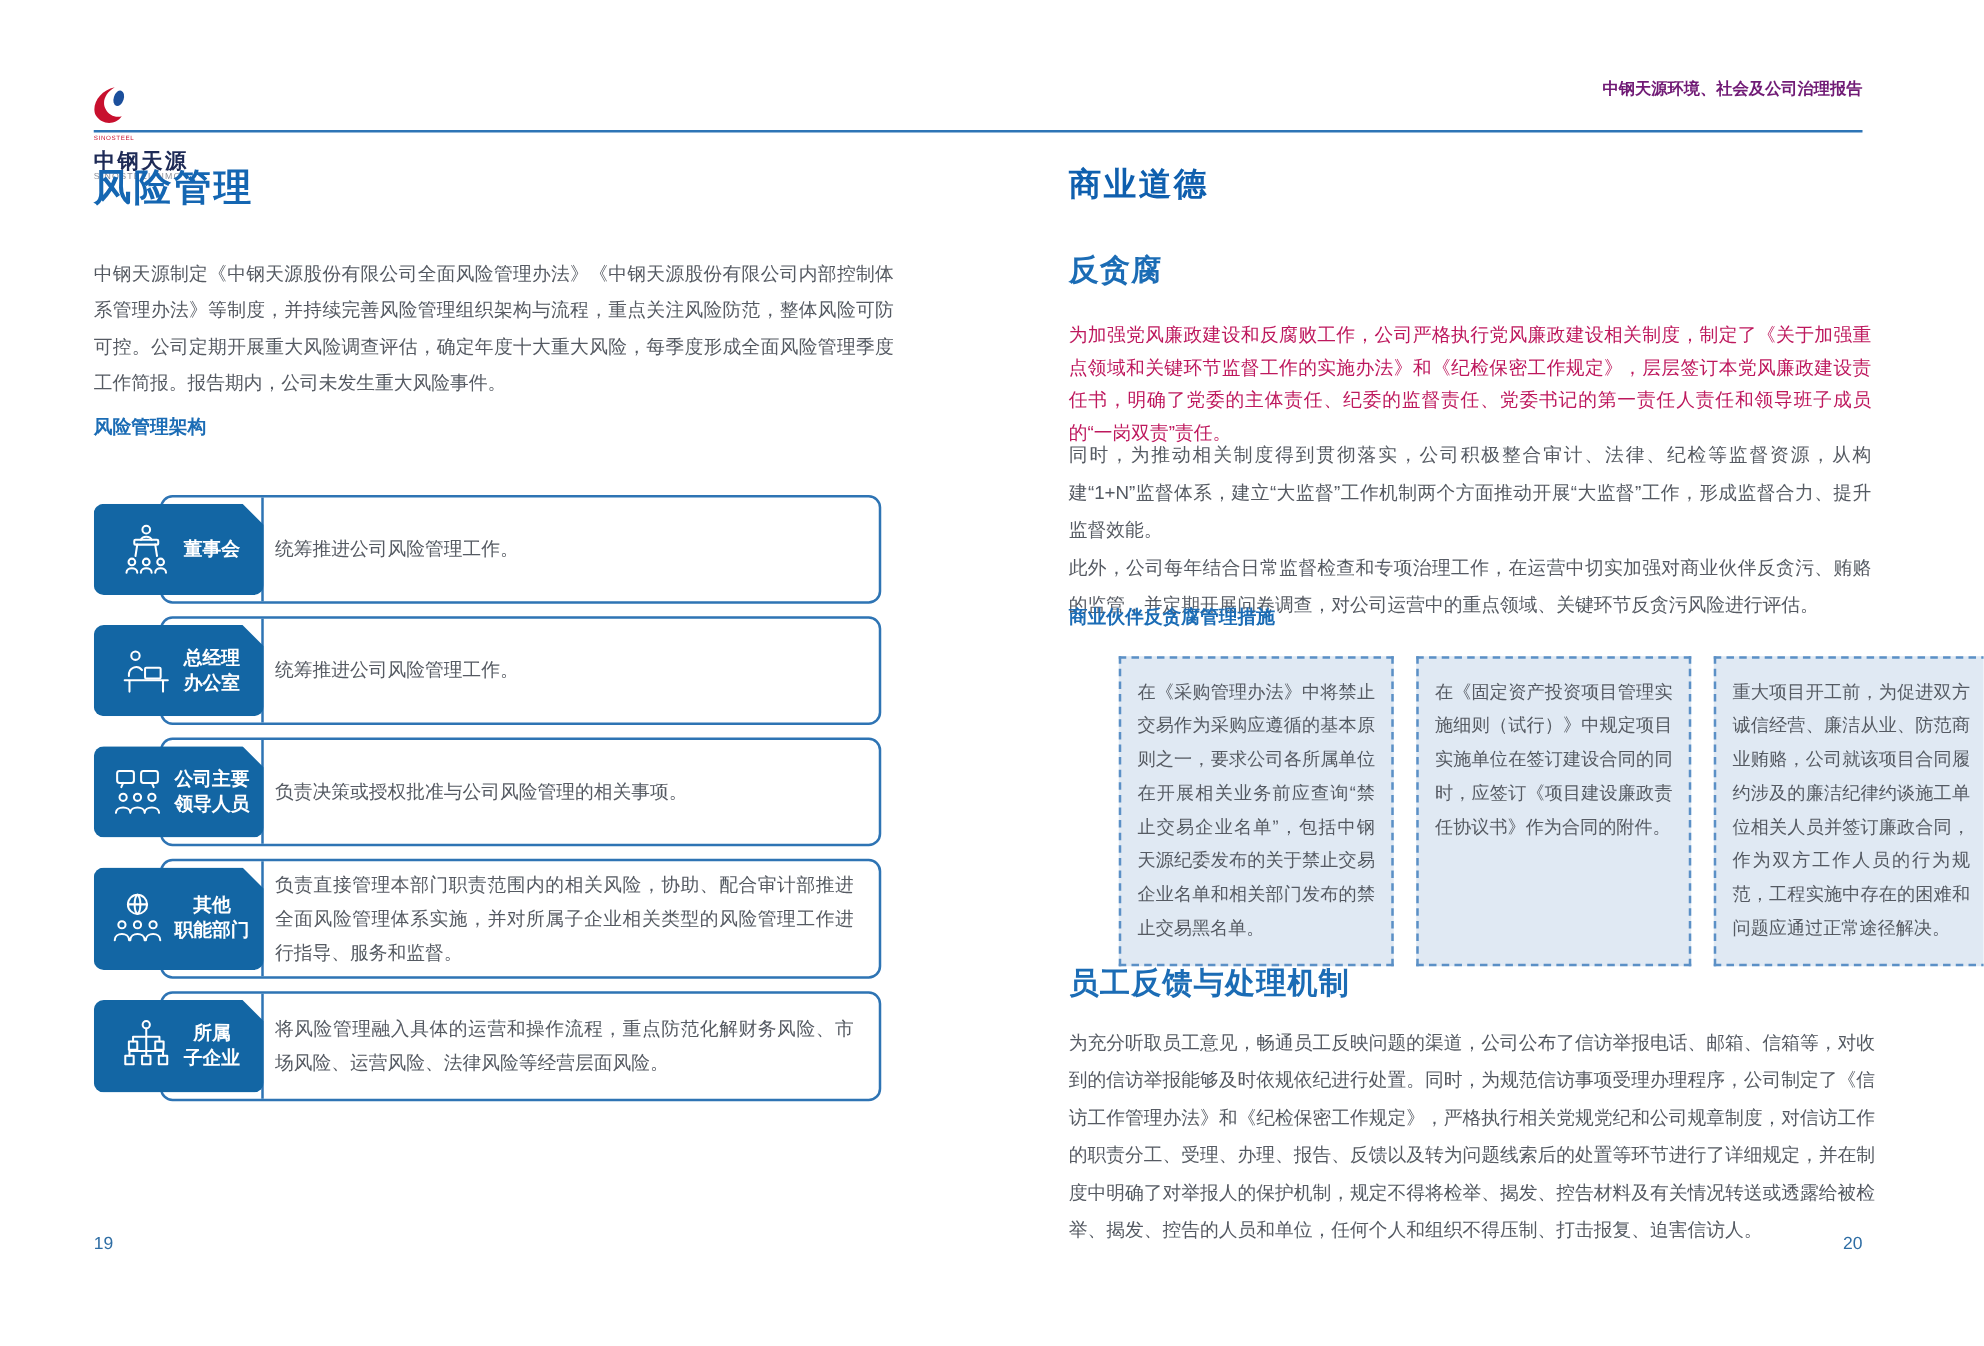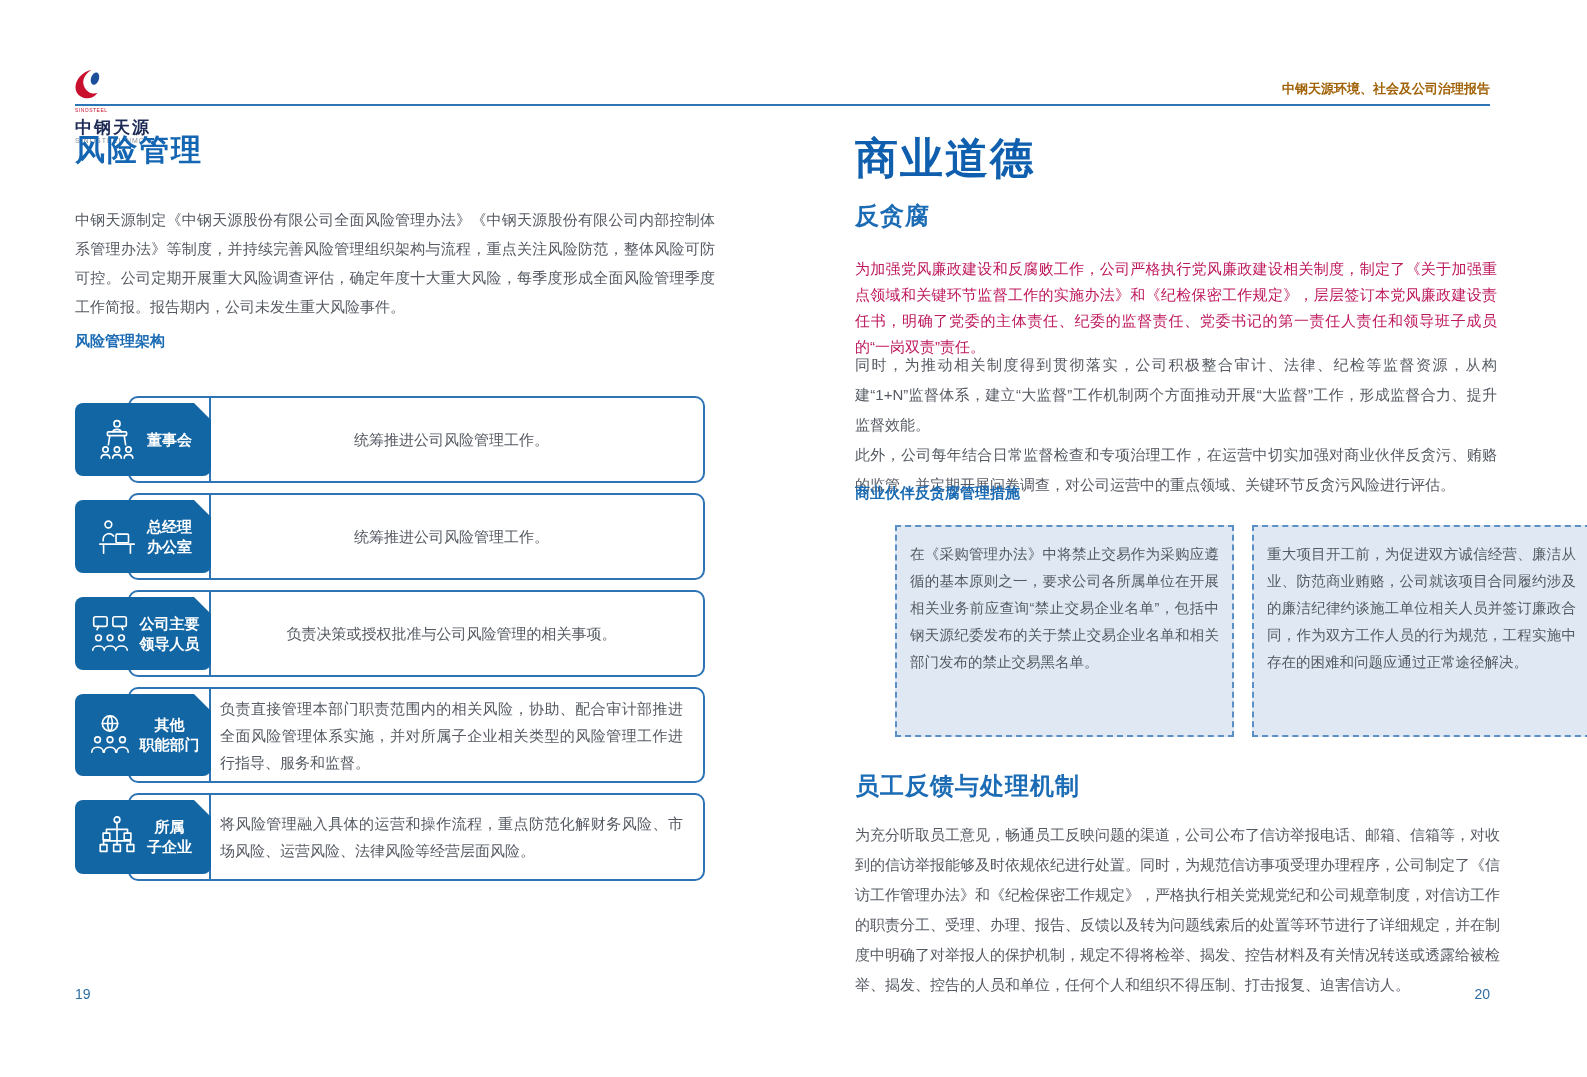--- a/index.html
+++ b/index.html
@@ -6,41 +6,41 @@
   html,body { background:#fff; }
   body { font-family:"Liberation Sans", sans-serif; }
   .page { position:relative; width:1587px; height:1077px; background:#ffffff; overflow:hidden; }
 
   
   .logo { position:absolute; left:75px; top:68px; display:flex; align-items:flex-start; gap:6px;flex-direction:column; }
   .logo-mark { width:32px; height:34px; }
   .logo-text-cn { font-size:17px; font-weight:bold; color:#1d2a56; letter-spacing:2px; line-height:18px; }
   .logo-text-en { font-size:7px; color:#8a8f99; letter-spacing:1px; }
   .logo-sub { font-size:5px; color:#c8102e; letter-spacing:.5px; margin-top:1px; }
-  .report-title { position:absolute; right:97px; top:80px; font-size:13px; font-weight:bold; color:#a16207; }
+  .report-title { position:absolute; right:97px; top:62px; font-size:13px; font-weight:bold; color:#701a75; }
   .header-rule { position:absolute; left:75px; right:97px; top:104px; height:2px; background:#2e75b6; }
 
   
   .left-title { position:absolute; left:75px; top:130px; font-size:30px; font-weight:bold; color:#1466b2; letter-spacing:2px; }
   .left-intro { position:absolute; left:75px; top:205px; width:640px; font-size:15px; line-height:29px; color:#555a62; text-align:justify; }
   .left-sub { position:absolute; left:75px; top:332px; font-size:15px; font-weight:bold; color:#1b6cb5; }
   .org-chart { position:absolute; left:75px; top:396px; width:635px; display:flex; flex-direction:column; gap:10px; }
   .org-row { position:relative; }
   .org-row.h1 { height:87px; } .org-row.h5 { height:96px; } .org-row.h6 { height:88px; }
-  .org-outline { position:absolute; left:53px; right:5px; top:0; bottom:0; border:2px solid #2e74b4; border-radius:10px; display:flex; align-items:center; padding:8px 20px 8px 90px;justify-content:center; }
+  .org-outline { position:absolute; left:53px; right:5px; top:0; bottom:0; border:2px solid #2e74b4; border-radius:10px; display:flex; align-items:center; padding:8px 20px 8px 90px; }
   .org-divider { position:absolute; left:79px; top:0; bottom:0; width:2px; background:#2e74b4; }
   .org-desc { font-size:15px; line-height:27px; color:#555a62; text-align:justify; }
   .org-badge { position:absolute; left:0; top:7px; bottom:7px; width:136px; background:#1366a4;
     border-radius:8px; clip-path:polygon(0 0, calc(100% - 17px) 0, 100% 17px, 100% 100%, 0 100%);
     display:flex; align-items:center; justify-content:center; gap:7px; padding:0 8px; z-index:2; }
   .org-badge svg { width:46px; height:46px; flex:0 0 auto; stroke:#fff; fill:none; stroke-width:1.7; stroke-linecap:round; stroke-linejoin:round; }
   .org-label { color:#fff; font-size:15px; font-weight:bold; line-height:20px; white-space:pre-line; text-align:center; }
 
   
-  .right-title { position:absolute; left:855px; top:130px; font-size:43px; font-weight:800; color:#0f5fae; letter-spacing:2px; }
+  .right-title { position:absolute; left:855px; top:130px; font-size:26px; font-weight:800; color:#0f5fae; letter-spacing:2px; }
   .right-h2a { position:absolute; left:855px; top:200px; font-size:24px; font-weight:bold; color:#1b6cb5; letter-spacing:1px; }
   .r-para1 { position:absolute; left:855px; top:256px; width:642px; font-size:15px; line-height:26px; color:#be185d; text-align:justify; }
   .r-para23 { position:absolute; left:855px; top:350px; width:642px; font-size:15px; line-height:30px; color:#555a62; text-align:justify; }
   .r-sub { position:absolute; left:855px; top:484px; font-size:15px; font-weight:bold; color:#1b6cb5; }
   .measures { position:absolute; left:855px; top:525px; width:736px; display:flex; gap:18px;padding-left:40px; }
   .measure-box { flex:1; min-height:212px; background:#e0e9f3; border:2px dashed #5b90c6; padding:14px 13px; font-size:14.5px; line-height:27px; color:#555a62; text-align:justify; }
   .right-h2b { position:absolute; left:855px; top:770px; font-size:24px; font-weight:bold; color:#1b6cb5; letter-spacing:1px; }
   .r-para4 { position:absolute; left:855px; top:820px; width:645px; font-size:15px; line-height:30px; color:#555a62; text-align:justify; }
 
   .page-num { position:absolute; bottom:75px; font-size:14px; color:#2e6da4; }
@@ -178,20 +178,21 @@
   <div class="right-h2a">反贪腐</div>
   <div class="r-para1">为加强党风廉政建设和反腐败工作，公司严格执行党风廉政建设相关制度，制定了《关于加强重点领域和关键环节监督工作的实施办法》和《纪检保密工作规定》，层层签订本党风廉政建设责任书，明确了党委的主体责任、纪委的监督责任、党委书记的第一责任人责任和领导班子成员的“一岗双责”责任。</div>
   <div class="r-para23">
     <p>同时，为推动相关制度得到贯彻落实，公司积极整合审计、法律、纪检等监督资源，从构建“1+N”监督体系，建立“大监督”工作机制两个方面推动开展“大监督”工作，形成监督合力、提升监督效能。</p>
     <p>此外，公司每年结合日常监督检查和专项治理工作，在运营中切实加强对商业伙伴反贪污、贿赂的监管，并定期开展问卷调查，对公司运营中的重点领域、关键环节反贪污风险进行评估。</p>
   </div>
   <div class="r-sub">商业伙伴反贪腐管理措施</div>
 
   <div class="measures">
     <div class="measure-box">在《采购管理办法》中将禁止交易作为采购应遵循的基本原则之一，要求公司各所属单位在开展相关业务前应查询“禁止交易企业名单”，包括中钢天源纪委发布的关于禁止交易企业名单和相关部门发布的禁止交易黑名单。</div>
+    <div class="measure-box">在《固定资产投资项目管理实施细则（试行）》中规定项目实施单位在签订建设合同的同时，应签订《项目建设廉政责任协议书》作为合同的附件。</div>
     <div class="measure-box">重大项目开工前，为促进双方诚信经营、廉洁从业、防范商业贿赂，公司就该项目合同履约涉及的廉洁纪律约谈施工单位相关人员并签订廉政合同，作为双方工作人员的行为规范，工程实施中存在的困难和问题应通过正常途径解决。</div>
   </div>
 
   <div class="right-h2b">员工反馈与处理机制</div>
   <div class="r-para4">为充分听取员工意见，畅通员工反映问题的渠道，公司公布了信访举报电话、邮箱、信箱等，对收到的信访举报能够及时依规依纪进行处置。同时，为规范信访事项受理办理程序，公司制定了《信访工作管理办法》和《纪检保密工作规定》，严格执行相关党规党纪和公司规章制度，对信访工作的职责分工、受理、办理、报告、反馈以及转为问题线索后的处置等环节进行了详细规定，并在制度中明确了对举报人的保护机制，规定不得将检举、揭发、控告材料及有关情况转送或透露给被检举、揭发、控告的人员和单位，任何个人和组织不得压制、打击报复、迫害信访人。</div>
 
   <div class="page-num left">19</div>
   <div class="page-num right">20</div>
 
 </div>

